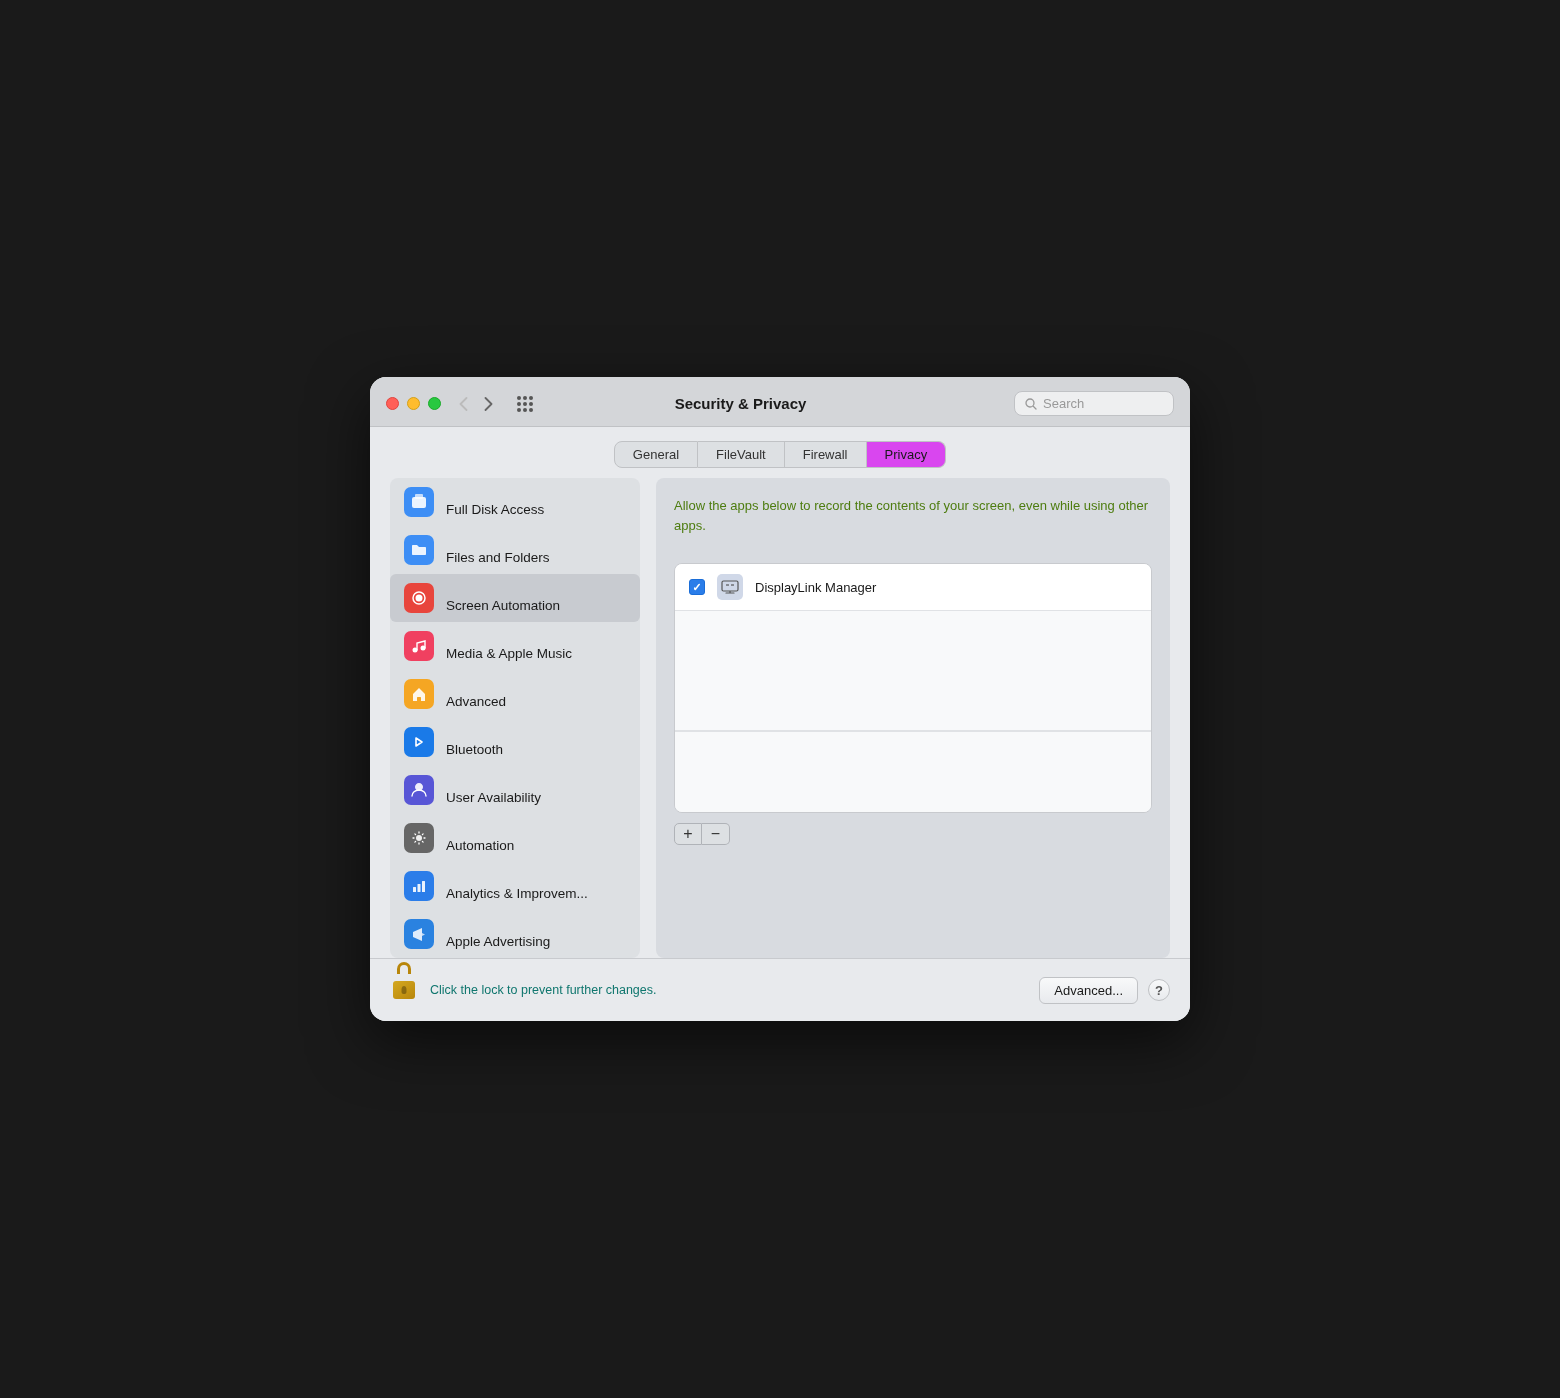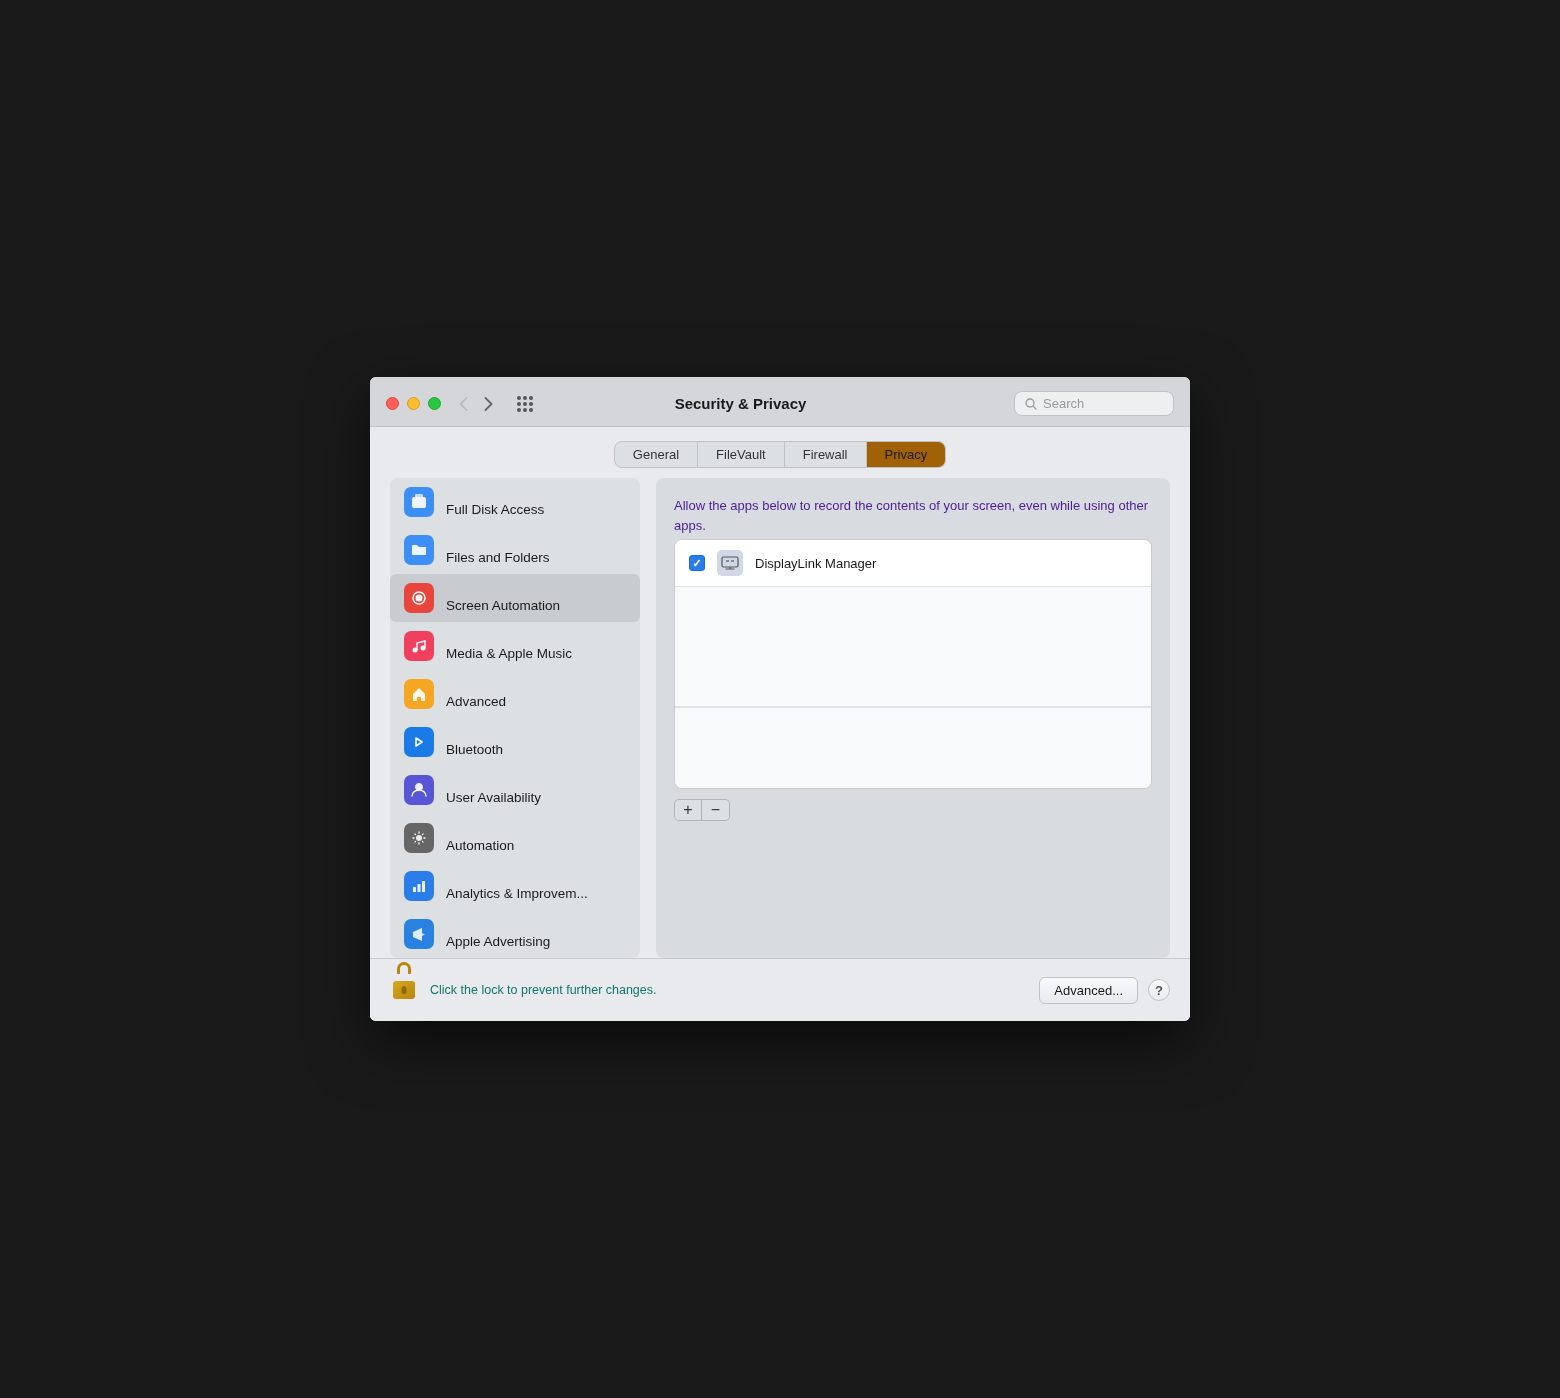--- a/index.html
+++ b/index.html
@@ -7,21 +7,21 @@
       background: #1a1a1a;
       display: flex;
       align-items: center;
       justify-content: center;
       min-height: 100vh;
       font-family: -apple-system, BlinkMacSystemFont, 'SF Pro Text', 'Helvetica Neue', Arial, sans-serif;
     }
     .window {
       width: 820px;
       background: #e8eaed;
-      border-radius: 6px;
+      border-radius: 16px;
       box-shadow: 0 20px 60px rgba(0,0,0,0.6);
       overflow: hidden;
     }
     .titlebar {
       background: #d4d6d9;
       padding: 14px 16px 10px 16px;
       display: flex;
       align-items: center;
       border-bottom: 1px solid #c0c2c5;
     }
@@ -106,21 +106,21 @@
       color: #333;
       cursor: pointer;
       border: 1px solid #c0c2c5;
       background: #dde0e3;
       margin: 0;
     }
     .tab:first-child { border-radius: 8px 0 0 8px; text-align: center; }
     .tab:last-child { border-radius: 0 8px 8px 0; }
     .tab + .tab { border-left: none; }
     .tab.active {
-      background: #a16207;
+      background: #d946ef;
       color: #1a1a1a;
       font-weight: 500;
       border-color: #c0c2c5;
     }
     .content-area {
       display: flex;
       gap: 0;
       padding: 0 20px 0 20px;
       background: #e8eaed;
     }
@@ -168,23 +168,23 @@
     .main-panel {
       flex: 1;
       background: #d8dbe0;
       border-radius: 8px;
       padding: 18px;
       min-height: 460px;
       margin-bottom: 0;
     }
     .panel-description {
       font-size: 13px;
-      color: #4c1d95;
+      color: #4d7c0f;
       line-height: 1.5;
-      margin-bottom: 4px;
+      margin-bottom: 28px;
     }
     .app-list {
       background: #f0f2f5;
       border-radius: 8px;
       overflow: hidden;
       border: 1px solid #c8cace;
     }
     .app-item {
       display: flex;
       align-items: center;

